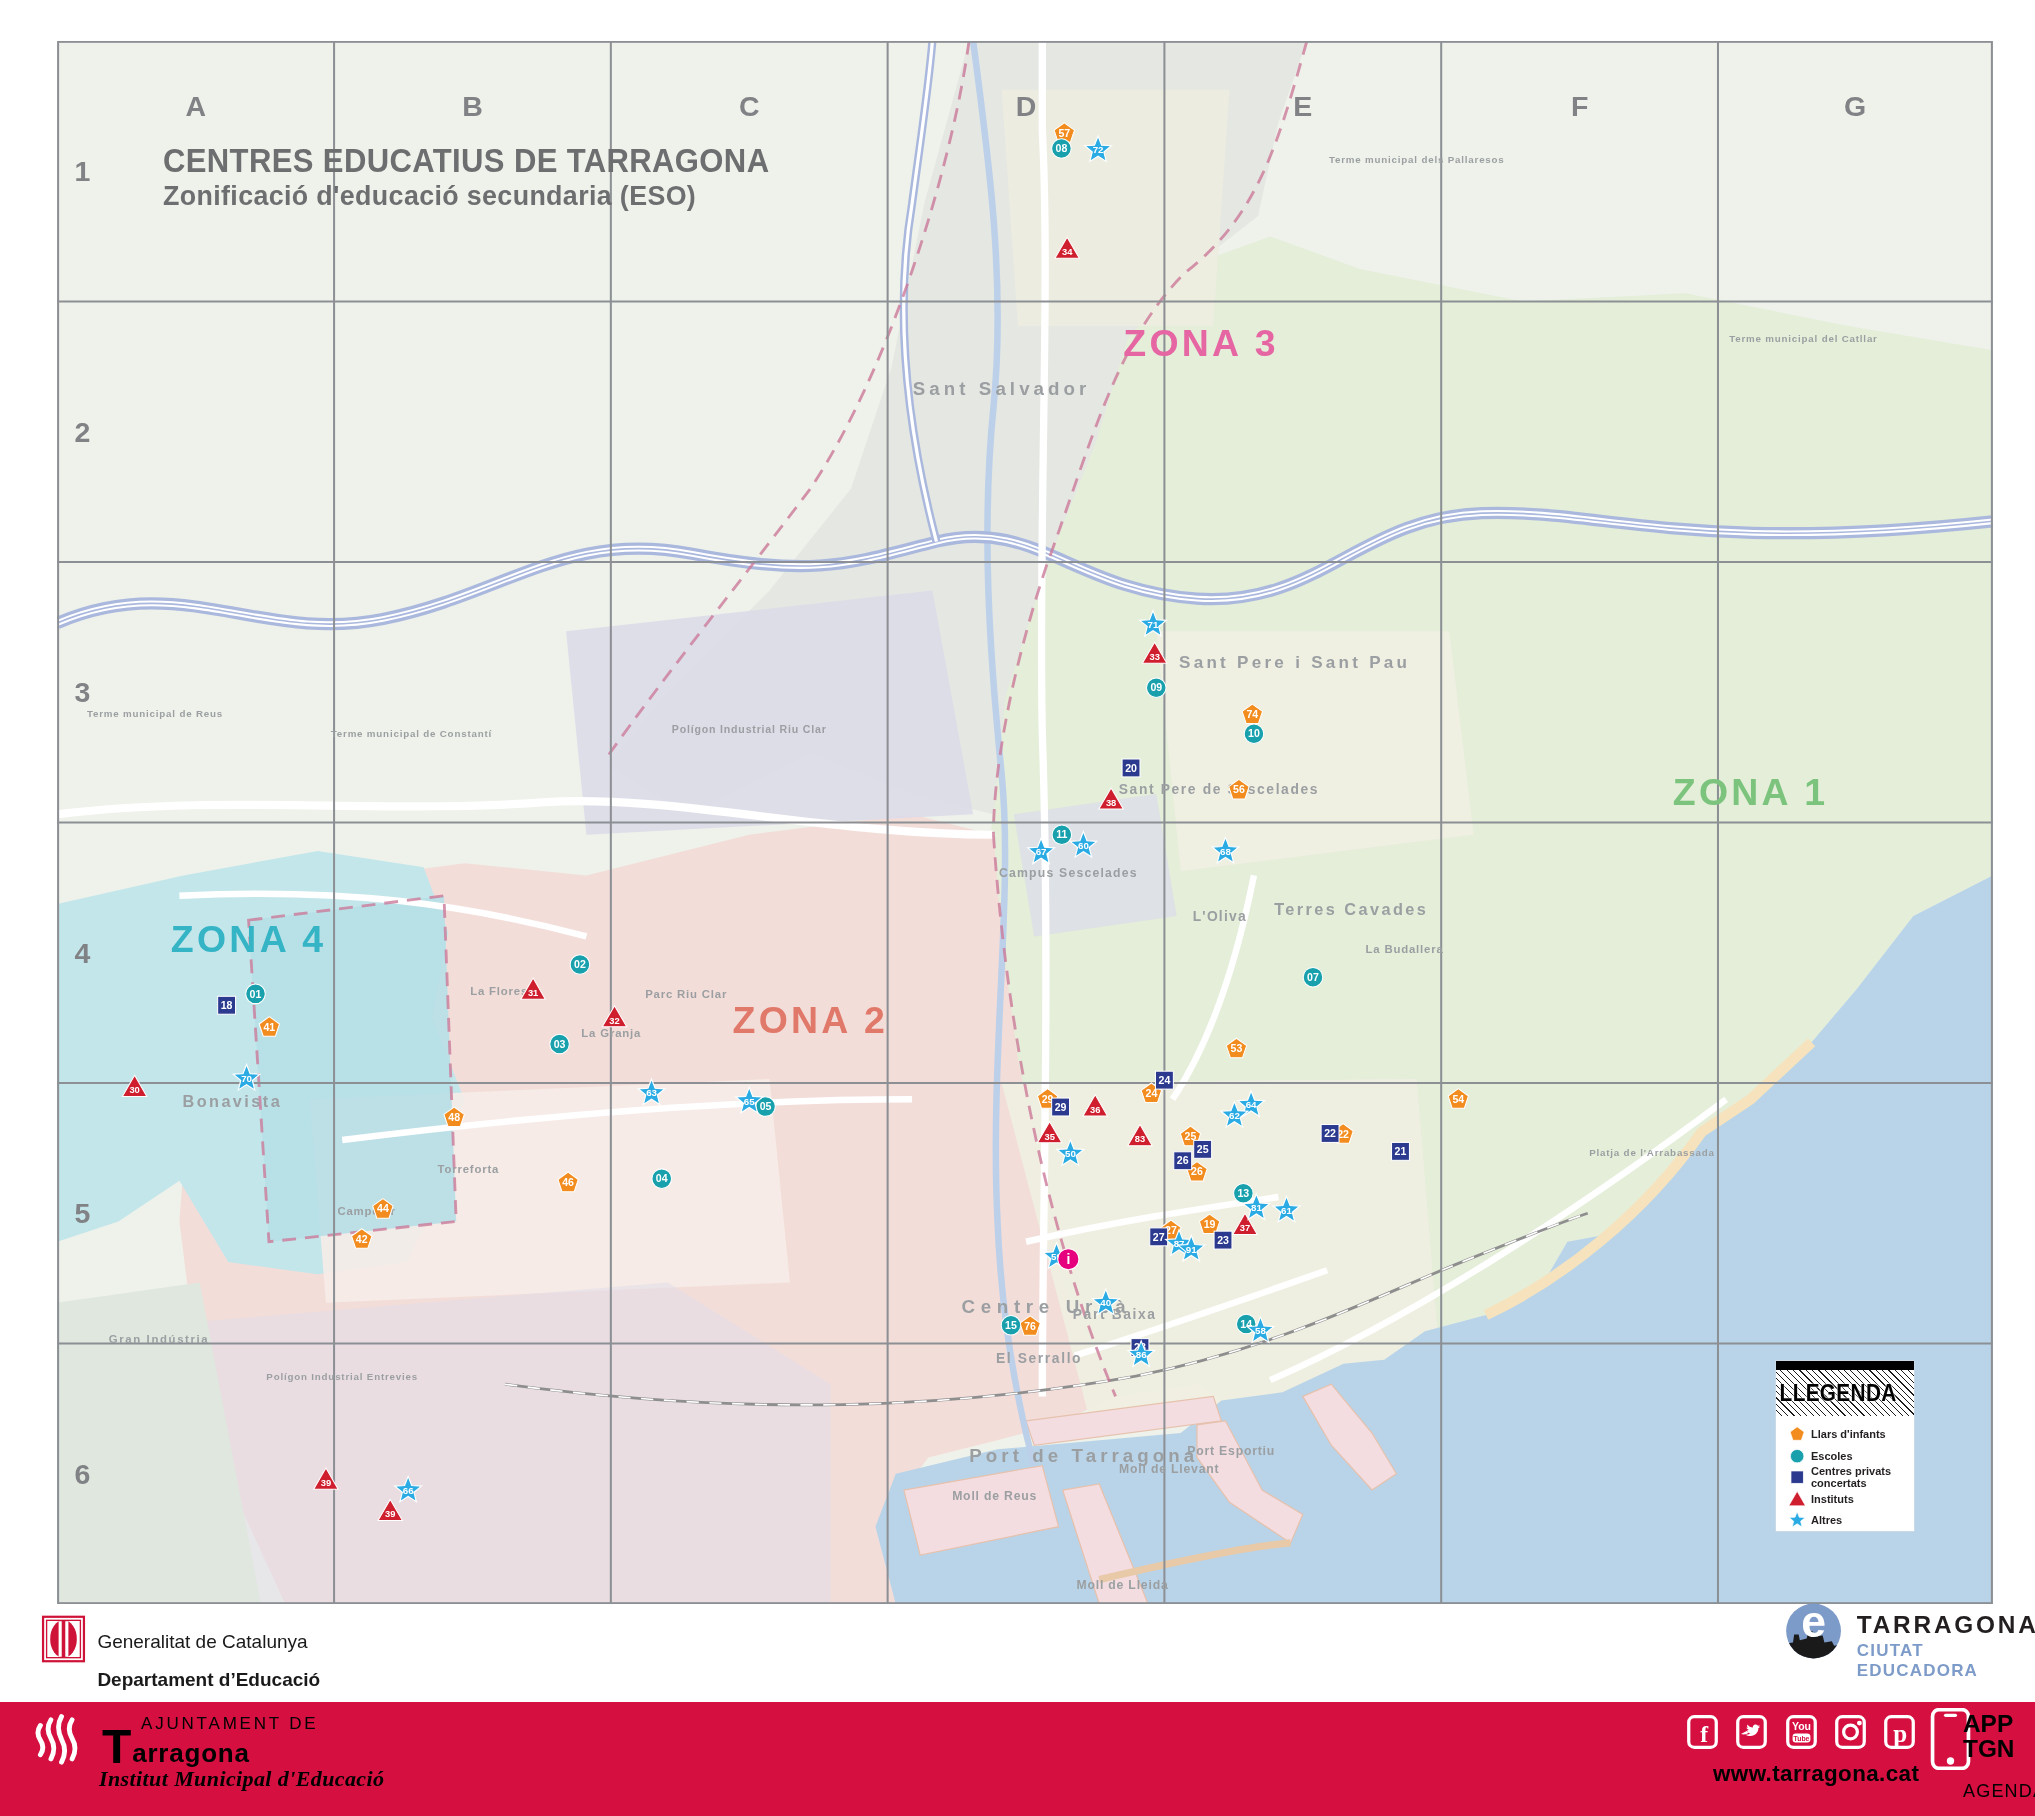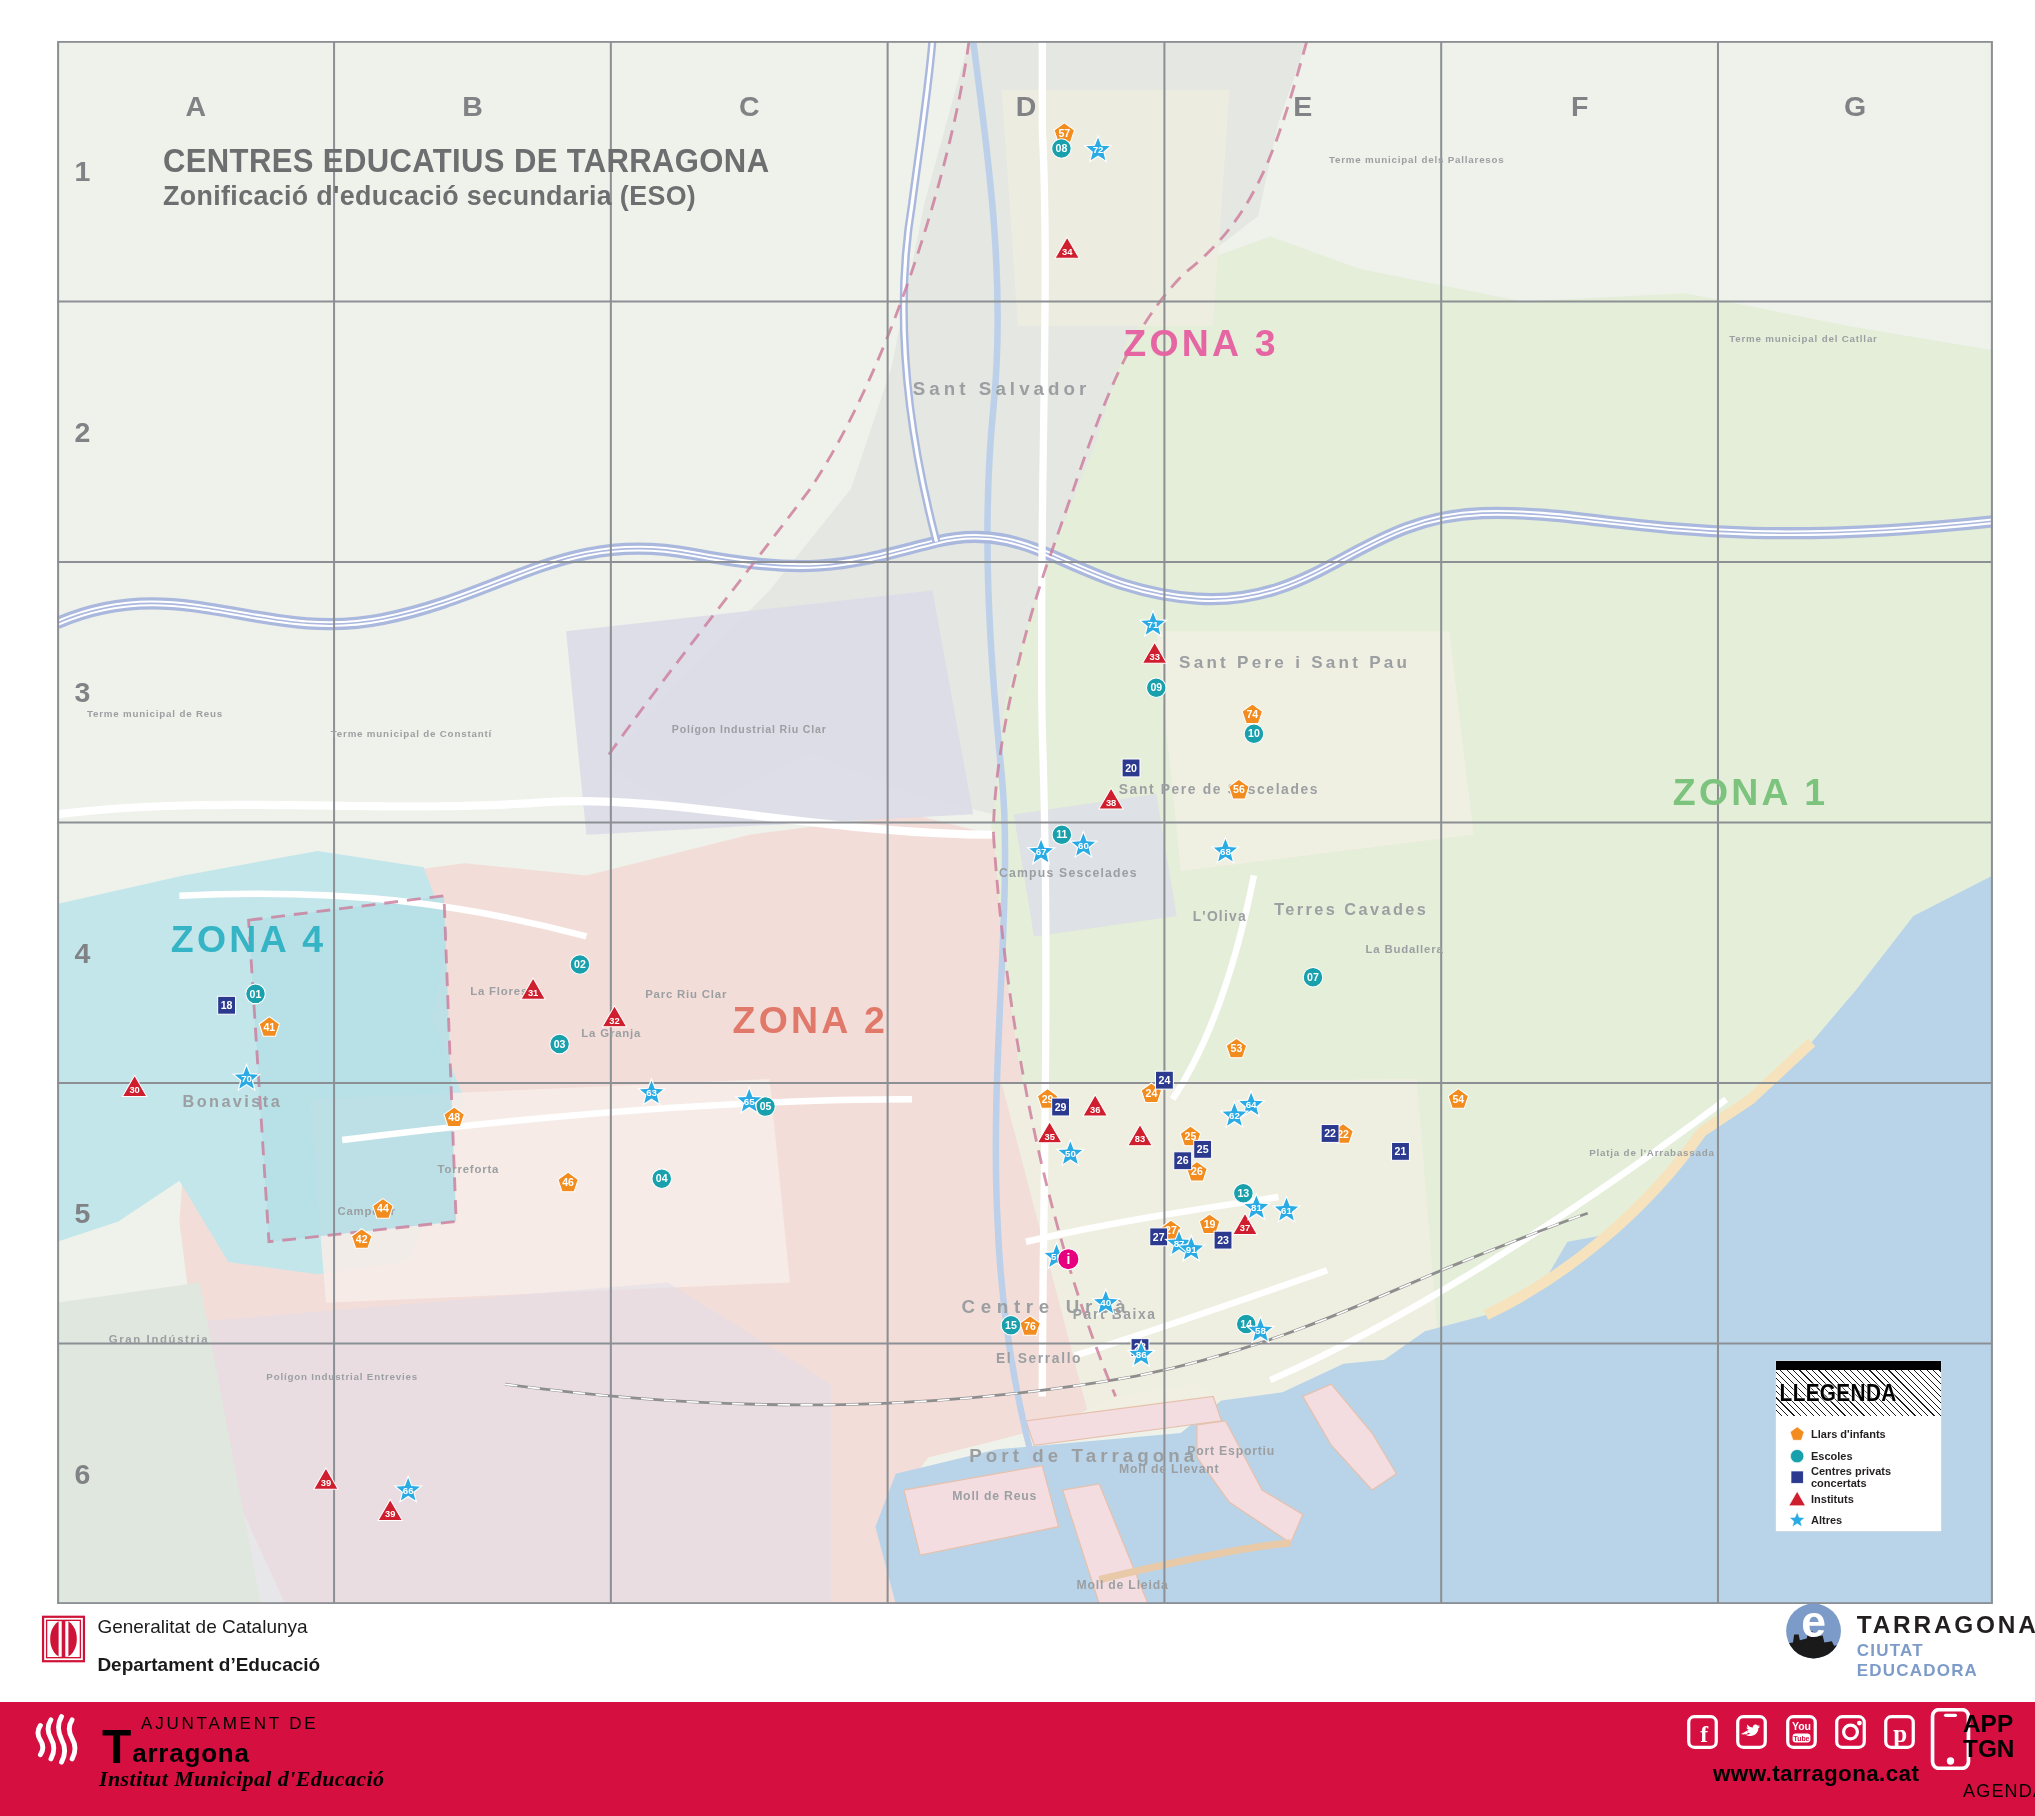--- a/index.html
+++ b/index.html
@@ -7,34 +7,34 @@
   .page{position:relative;width:2035px;height:1817px;background:#ffffff;overflow:hidden;}
 
   
   .map-frame{position:absolute;left:57px;top:41px;width:1936px;height:1563px;}
   #map-svg{position:absolute;left:0;top:0;width:100%;height:100%;font-family:"Liberation Sans",sans-serif;}
   .title-block{position:absolute;left:163px;top:143px;color:#6c6e70;transform:scaleX(.94);transform-origin:left top;line-height:1.12;}
   .title-block .t1{font-size:33px;font-weight:bold;letter-spacing:0.4px;}
   .title-block .t2{font-size:28.5px;font-weight:bold;letter-spacing:0.4px;}
 
   
-  .legend{position:absolute;left:1776px;top:1361px;width:165px;height:170px;background:#ffffff;box-shadow:0 0 0 0.4px #e2e2e2;}
+  .legend{position:absolute;left:1776px;top:1361px;width:138px;height:170px;background:#ffffff;box-shadow:0 0 0 0.4px #e2e2e2;}
   .legend .bar{height:9px;background:#000000;}
   .legend .hatch{height:46px;background:repeating-linear-gradient(45deg,#ffffff 0 3.7px,#1a1a1a 3.7px 4.5px);display:flex;align-items:center;}
   .legend .hatch span{font-size:23.6px;font-weight:bold;color:#000;letter-spacing:0.4px;transform:scaleX(.88);transform-origin:left center;padding-left:4.1px;text-shadow:0 0 2.4px #fff,0 0 2.4px #fff;}
   .legend ul{list-style:none;margin:7.3px 0 0 0;padding:0 0 0 13px;}
   .legend li{display:flex;align-items:center;height:21.6px;}
   .legend li svg{width:16.3px;height:16.3px;flex:0 0 16.3px;}
   .legend li span{margin-left:5.7px;font-size:11px;font-weight:600;color:#231f20;}
 
   
   .gencat{position:absolute;left:41px;top:1615px;display:flex;}
   .gencat .shield{width:45px;height:48px;}
   .gencat .txt{margin-left:11.4px;color:#1a1a1a;}
-  .gencat .l1{font-size:19px;margin-top:1px;}
+  .gencat .l1{font-size:19px;margin-top:16px;}
   .gencat .l2{font-size:19px;font-weight:bold;margin-top:16px;}
   .tgnlogo{position:absolute;left:1785px;top:1601px;display:flex;}
   .tgnlogo .circle{width:60px;height:60px;}
   .tgnlogo .txt{margin-left:14.7px;margin-top:9.8px;}
   .tgnlogo .n{font-size:24.4px;font-weight:bold;color:#231f20;letter-spacing:2.8px;}
   .tgnlogo .s{font-size:17px;font-weight:bold;color:#7d9bc8;letter-spacing:1.2px;margin-top:2.4px;}
 
   
   .redbar{position:absolute;left:0;top:1702px;width:2035px;height:115px;background:#d50f3f;color:#fff;}
   .waves{position:absolute;left:33px;top:1710px;width:51px;height:59px;}

